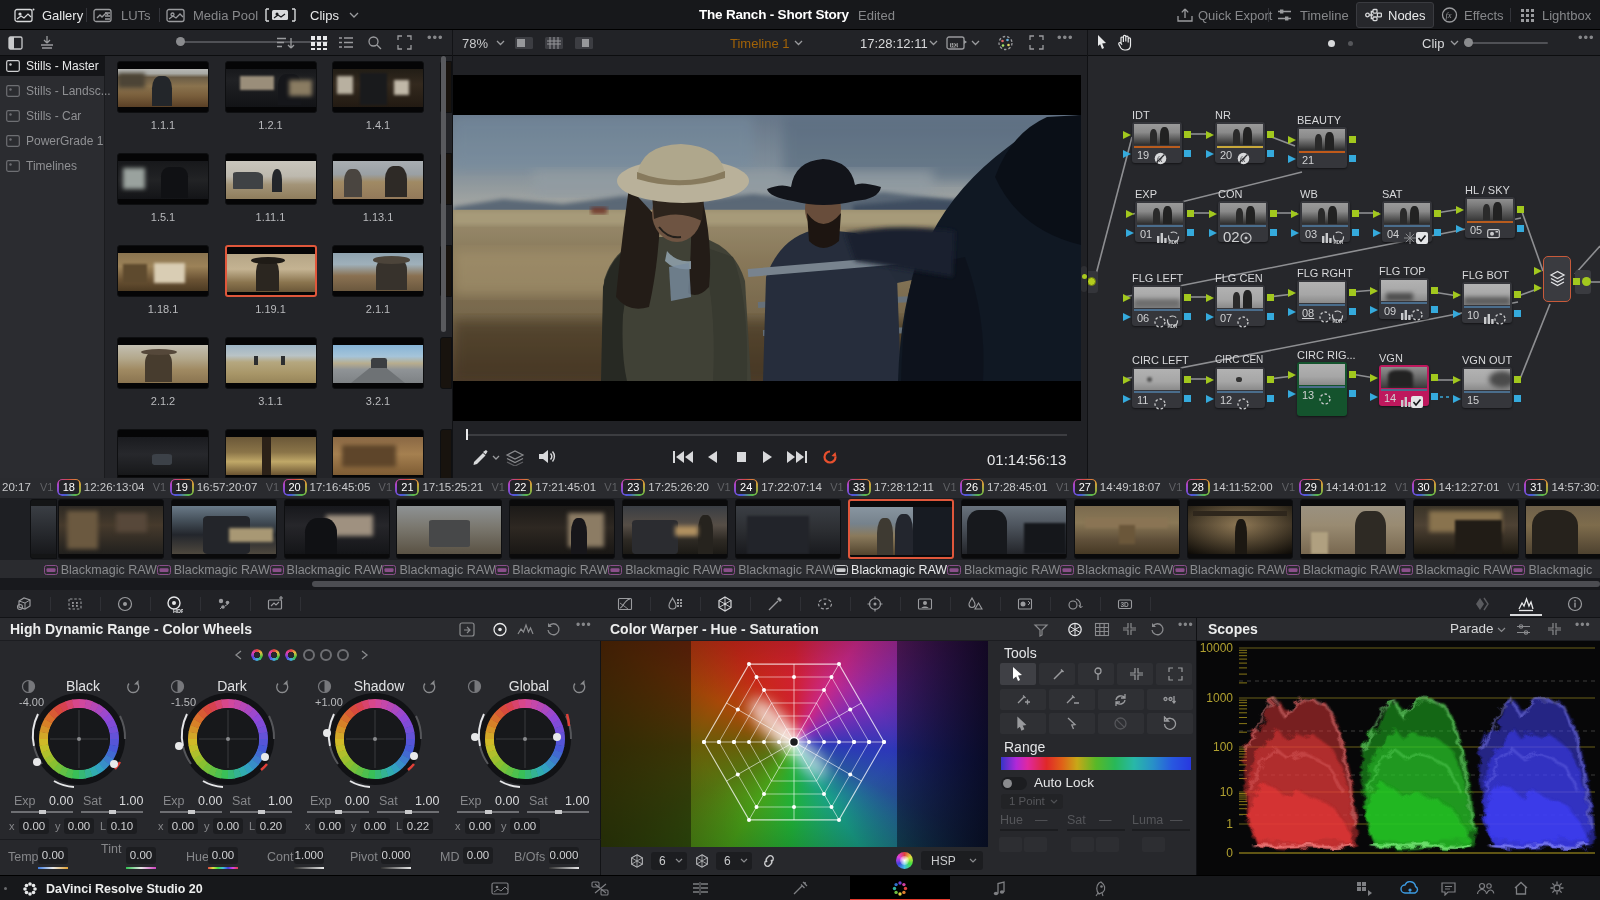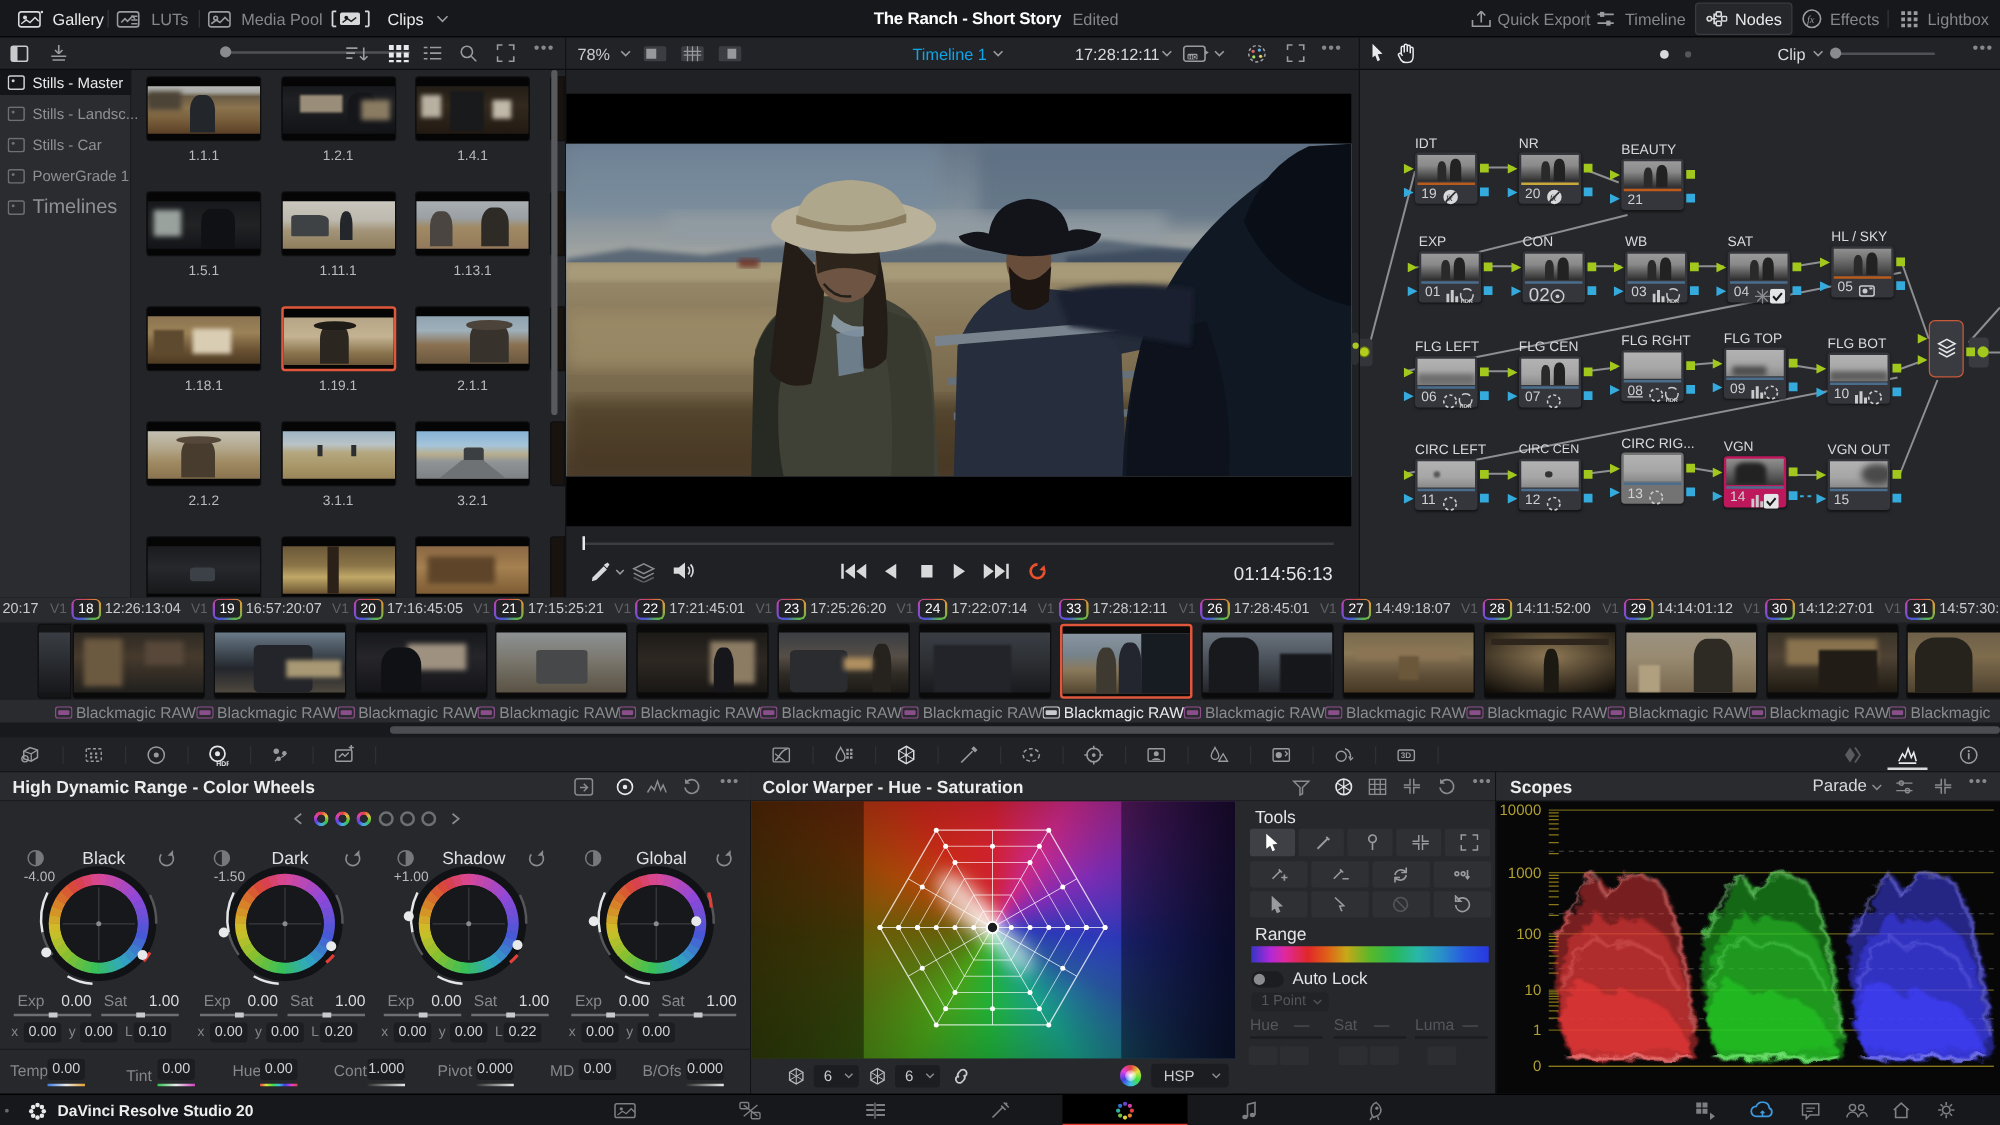--- a/index.html
+++ b/index.html
@@ -31,21 +31,21 @@
         </svg>
         <span style="position:absolute;left:26px;white-space:nowrap;">Stills - Car</span>
       </div>
       <div class="abs" style="left:0;top:75px;width:105px;height:20px;color:#8f9093;font-size:12px;line-height:20px;">
         <svg class="abs" style="left:6px;top:3.5px;" width="14" height="12">
           <rect x="0.7" y="0.7" width="12.6" height="10.6" rx="1.5" fill="none" stroke="#6e6f73" stroke-width="1.2"></rect>
           <circle cx="4.5" cy="4.5" r="1.2" fill="#6e6f73"></circle>
         </svg>
         <span style="position:absolute;left:26px;white-space:nowrap;">PowerGrade 1</span>
       </div>
-      <div class="abs" style="left:0;top:100px;width:105px;height:20px;color:#8f9093;font-size:16px;line-height:20px;">
+      <div class="abs" style="left:0;top:100px;width:105px;height:20px;color:#8f9093;font-size:12px;line-height:20px;">
         <svg class="abs" style="left:6px;top:3.5px;" width="14" height="12">
           <rect x="0.7" y="0.7" width="12.6" height="10.6" rx="1.5" fill="none" stroke="#6e6f73" stroke-width="1.2"></rect>
           <circle cx="4.5" cy="4.5" r="1.2" fill="#6e6f73"></circle>
         </svg>
         <span style="position:absolute;left:26px;white-space:nowrap;">Timelines</span>
       </div>
     </div>
     <div class="abs" style="left:117px;top:5px;width:92px;height:52px;background:#050506;border:1px solid #0e0f11;border-radius:3px;overflow:hidden;">
       <div style="position:absolute;left:0;top:7px;width:100%;height:38px;background:linear-gradient(180deg,#b8b9b6 0%,#a8a9a4 12%,#6a5c46 22%,#8a734e 45%,#7a5f3c 70%,#5a4026 100%);overflow:hidden;">
         <div style="position:absolute;left:38%;top:18%;width:22%;height:80%;background:#23262a;border-radius:40% 40% 0 0;"></div>
@@ -627,21 +627,21 @@
 </div>
     <svg class="abs" style="left:118px;top:320px;" width="8" height="8">
       <path d="M0 0 L8 4 L0 8 Z" fill="#a2c81e"></path>
     </svg>
     <svg class="abs" style="left:118px;top:339px;" width="8" height="8">
       <path d="M0 0 L8 4 L0 8 Z" fill="#35aadc"></path>
     </svg>
     <div class="abs" style="left:179px;top:320px;width:7px;height:7px;background:#a2c81e;"></div>
     <div class="abs" style="left:179px;top:339px;width:7px;height:7px;background:#35aadc;"></div>
     <div class="abs" style="left:209px;top:293px;font-size:11px;color:#d8d9db;white-space:nowrap;">CIRC RIG...</div>
-    <div class="abs" style="left:209px;top:306px;width:50px;height:41px;background:#737373;border-radius:3px;box-shadow:0 1px 2px rgba(0,0,0,0.5);">
+    <div class="abs" style="left:209px;top:306px;width:50px;height:54px;background:#14532d;border-radius:3px;box-shadow:0 1px 2px rgba(0,0,0,0.5);">
 <div style="position:absolute;left:2px;top:2px;width:46px;height:21px;background:linear-gradient(180deg,#b2b2b2 0%,#a6a6a6 60%,#8a8a8a 100%);overflow:hidden;"></div>
 <div style="position:absolute;left:2px;top:24px;width:46px;height:2px;background:#4a6d8c;"></div>
 <div style="position:absolute;left:5px;top:27px;font-size:11px;color:#d0d1d3;">13</div>
 <div style="position:absolute;left:22px;top:27px;white-space:nowrap;"><svg width="12" height="12" style="vertical-align:-2px;">
           <circle cx="6" cy="6" r="5" fill="none" stroke="#c9cacc" stroke-width="1.3" stroke-dasharray="2.5 2"></circle>
         </svg></div>
 </div>
     <svg class="abs" style="left:200px;top:315px;" width="8" height="8">
       <path d="M0 0 L8 4 L0 8 Z" fill="#a2c81e"></path>
     </svg>
@@ -1388,21 +1388,21 @@
     <div class="abs" style="left:527px;top:193px;width:62px;height:2px;background:#6e6f73;"></div>
     <div class="abs" style="left:555px;top:192px;width:7px;height:4px;background:#c9cacc;"></div>
     <span class="abs dimtx" style="left:455px;top:202px;font-size:11px;">x</span>
     <div class="abs" style="left:465px;top:200px;width:30px;height:16px;background:#1c1d20;border-radius:3px;text-align:center;font-size:11.5px;line-height:16px;color:#d0d1d3;">0.00</div>
     <span class="abs dimtx" style="left:501px;top:202px;font-size:11px;">y</span>
     <div class="abs" style="left:510px;top:200px;width:30px;height:16px;background:#1c1d20;border-radius:3px;text-align:center;font-size:11.5px;line-height:16px;color:#d0d1d3;">0.00</div>
     <div class="abs" style="left:0;top:221px;width:601px;height:1px;background:#1a1b1f;"></div>
     <span class="abs dimtx" style="left:8px;top:232px;font-size:12.5px;">Temp</span>
     <div class="abs" style="left:38px;top:229px;width:30px;height:17px;background:#1c1d20;border-radius:3px;text-align:center;font-size:11.5px;line-height:17px;color:#d0d1d3;">0.00</div>
     <div class="abs" style="left:38px;top:249px;width:30px;height:2px;background:linear-gradient(90deg,#3a7ae0,#e8e8e8,#e0a030);"></div>
-    <span class="abs dimtx" style="left:101px;top:236px;font-size:12.5px;">Tint</span>
+    <span class="abs dimtx" style="left:101px;top:224px;font-size:12.5px;">Tint</span>
     <div class="abs" style="left:126px;top:229px;width:30px;height:17px;background:#1c1d20;border-radius:3px;text-align:center;font-size:11.5px;line-height:17px;color:#d0d1d3;">0.00</div>
     <div class="abs" style="left:126px;top:249px;width:30px;height:2px;background:linear-gradient(90deg,#30c050,#e8e8e8,#d040c0);"></div>
     <span class="abs dimtx" style="left:186px;top:232px;font-size:12.5px;">Hue</span>
     <div class="abs" style="left:208px;top:229px;width:30px;height:17px;background:#1c1d20;border-radius:3px;text-align:center;font-size:11.5px;line-height:17px;color:#d0d1d3;">0.00</div>
     <div class="abs" style="left:208px;top:249px;width:30px;height:2px;background:linear-gradient(90deg,#e04040,#e0e040,#40e040,#40c0e0,#4040e0,#e040e0,#e04040);"></div>
     <span class="abs dimtx" style="left:267px;top:232px;font-size:12.5px;">Cont</span>
     <div class="abs" style="left:294px;top:229px;width:30px;height:17px;background:#1c1d20;border-radius:3px;text-align:center;font-size:11.5px;line-height:17px;color:#d0d1d3;">1.000</div>
     <div class="abs" style="left:294px;top:249px;width:30px;height:2px;background:linear-gradient(90deg,#303030,#e8e8e8);"></div>
     <span class="abs dimtx" style="left:350px;top:232px;font-size:12.5px;">Pivot</span>
     <div class="abs" style="left:381px;top:229px;width:30px;height:17px;background:#1c1d20;border-radius:3px;text-align:center;font-size:11.5px;line-height:17px;color:#d0d1d3;">0.000</div>
@@ -2002,21 +2002,21 @@
     <rect x="3" y="3" width="8" height="8" fill="#97989b"></rect>
   </svg>
 <svg class="abs" style="left:544px;top:36px;" width="20" height="14">
     <rect x="1" y="1" width="18" height="12" rx="1.5" fill="#3c3d42"></rect>
     <path d="M3 5h14M3 8h14M6 1v12M10 1v12M14 1v12" stroke="#97989b" stroke-width="1"></path>
   </svg>
 <svg class="abs" style="left:574px;top:36px;" width="20" height="14">
     <rect x="1" y="1" width="18" height="12" rx="1.5" fill="#3c3d42"></rect>
     <rect x="8" y="3" width="7" height="8" fill="#97989b"></rect>
   </svg>
-<span class="abs" style="left:730px;top:36px;font-size:13px;color:#0ea5e9;">Timeline 1</span>
+<span class="abs" style="left:730px;top:36px;font-size:13px;color:#a16207;">Timeline 1</span>
 <svg class="abs" style="left:794px;top:40px;" width="9" height="6">
     <path d="M1 1l3.5 3.5L8 1" class="ico"></path>
   </svg>
 <span class="abs" style="left:860px;top:36px;font-size:13px;color:#d8d9db;">17:28:12:11</span>
 <svg class="abs" style="left:929px;top:40px;" width="9" height="6">
     <path d="M1 1l3.5 3.5L8 1" class="ico"></path>
   </svg>
 <svg class="abs" style="left:946px;top:35px;" width="22" height="16">
     <rect x="1" y="2" width="17" height="12" rx="2" class="ico"></rect>
     <rect x="4" y="8" width="8" height="4.5" rx="1" fill="#9a9b9e"></rect>

